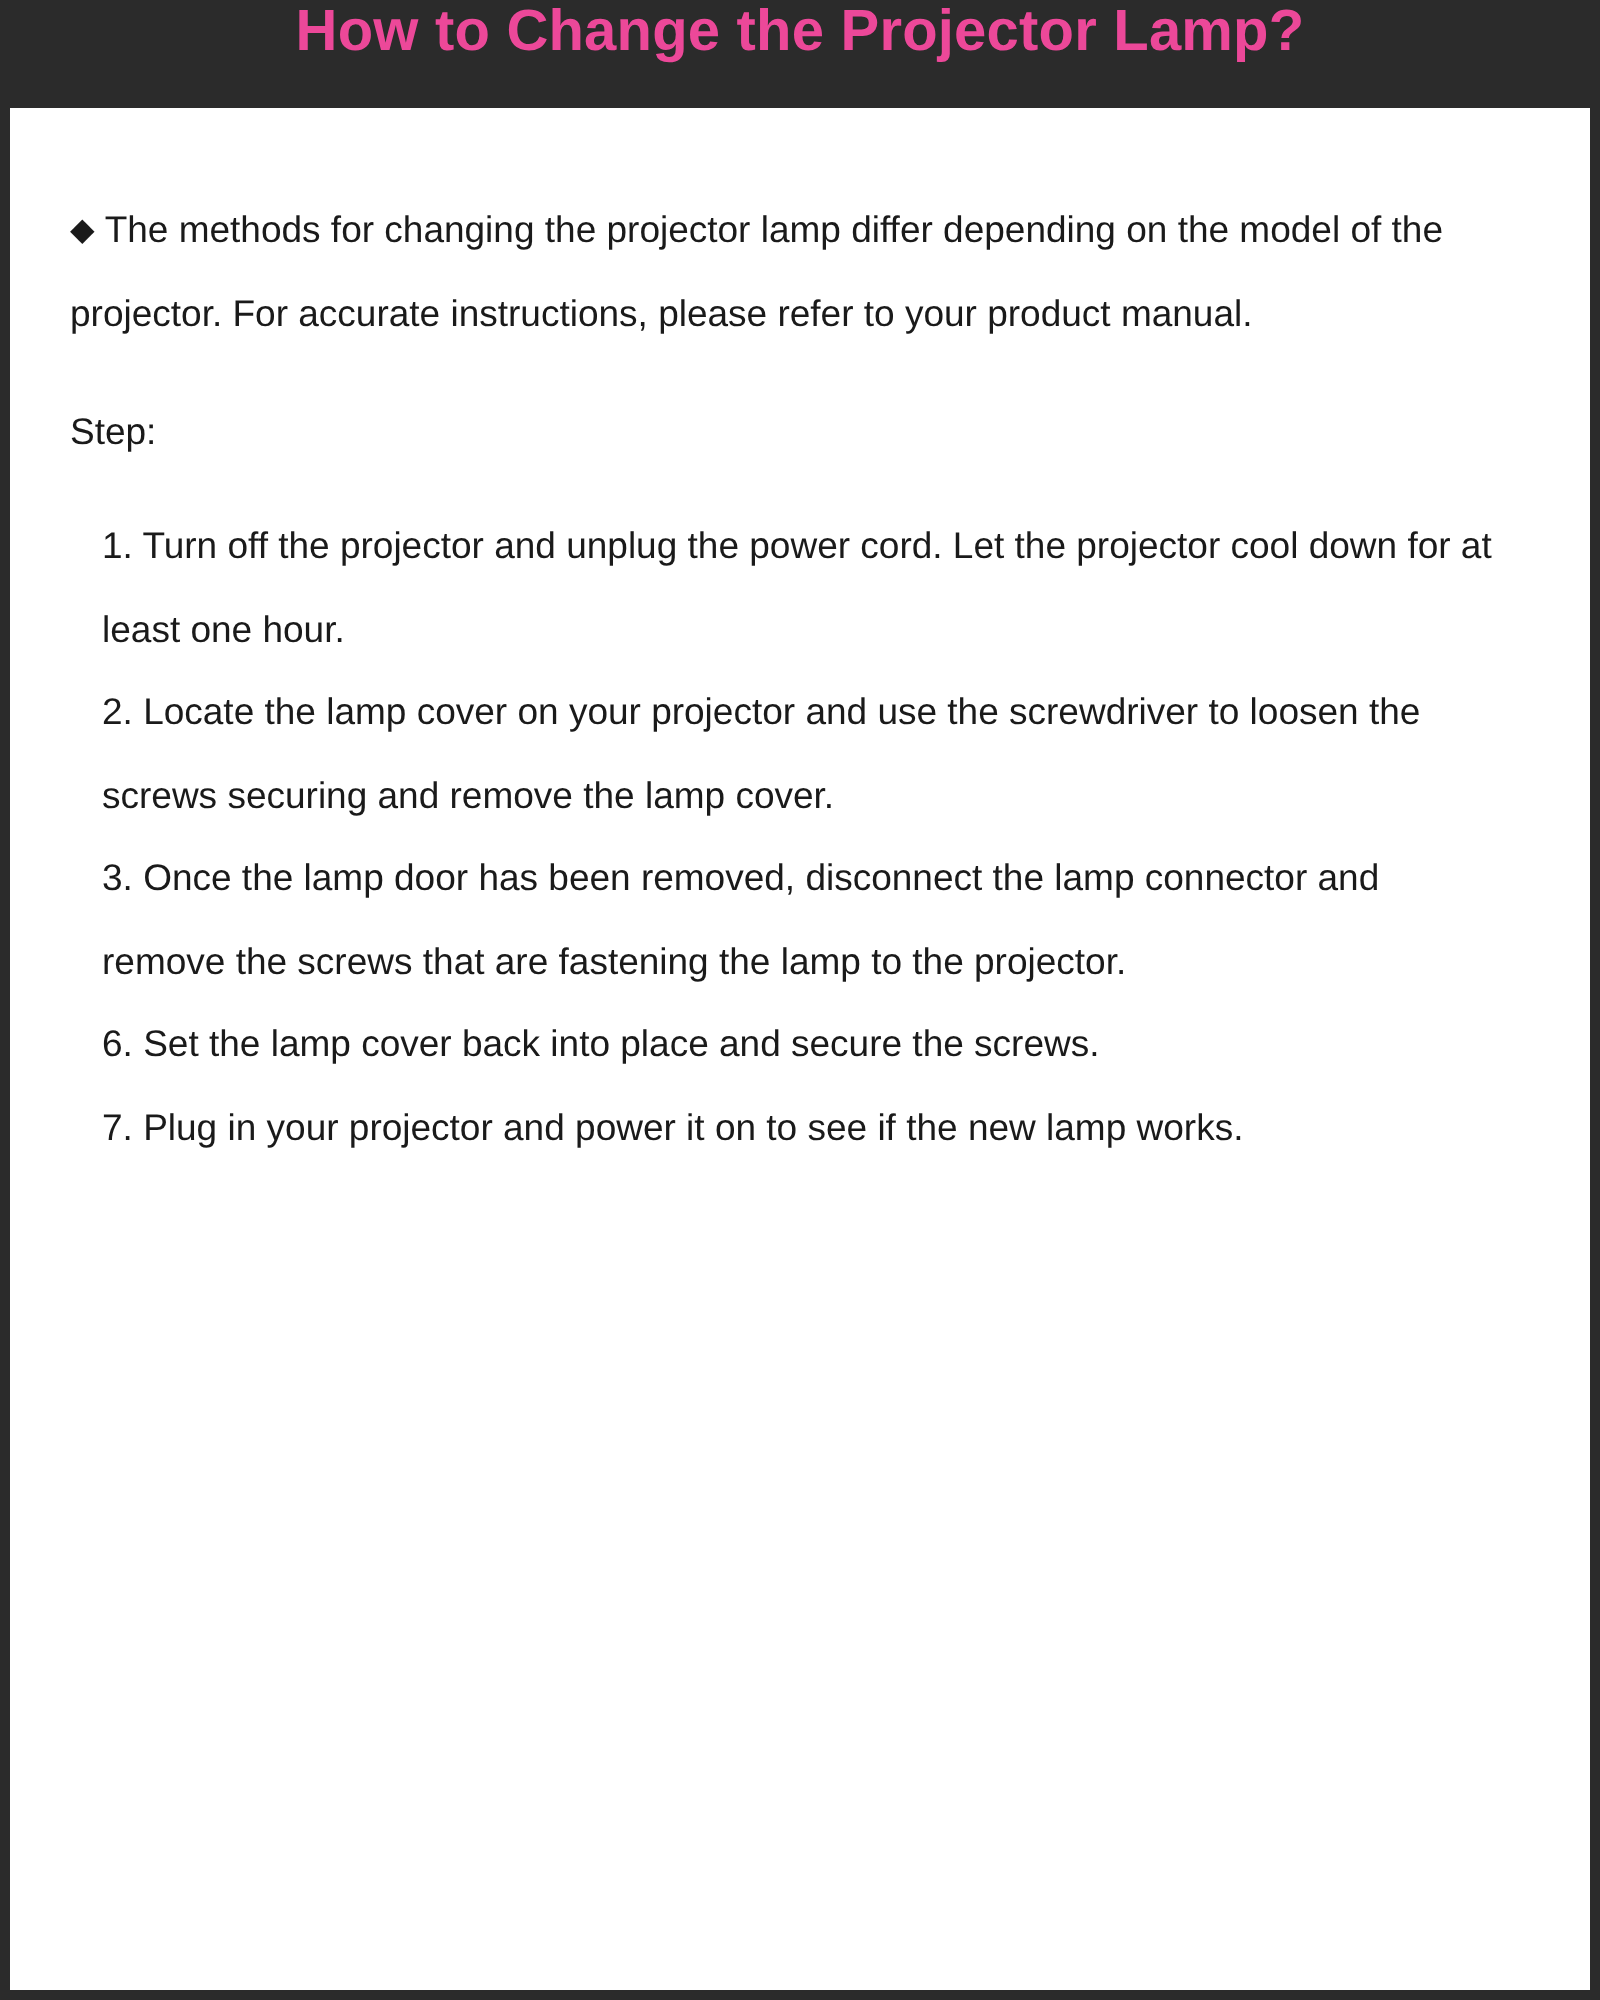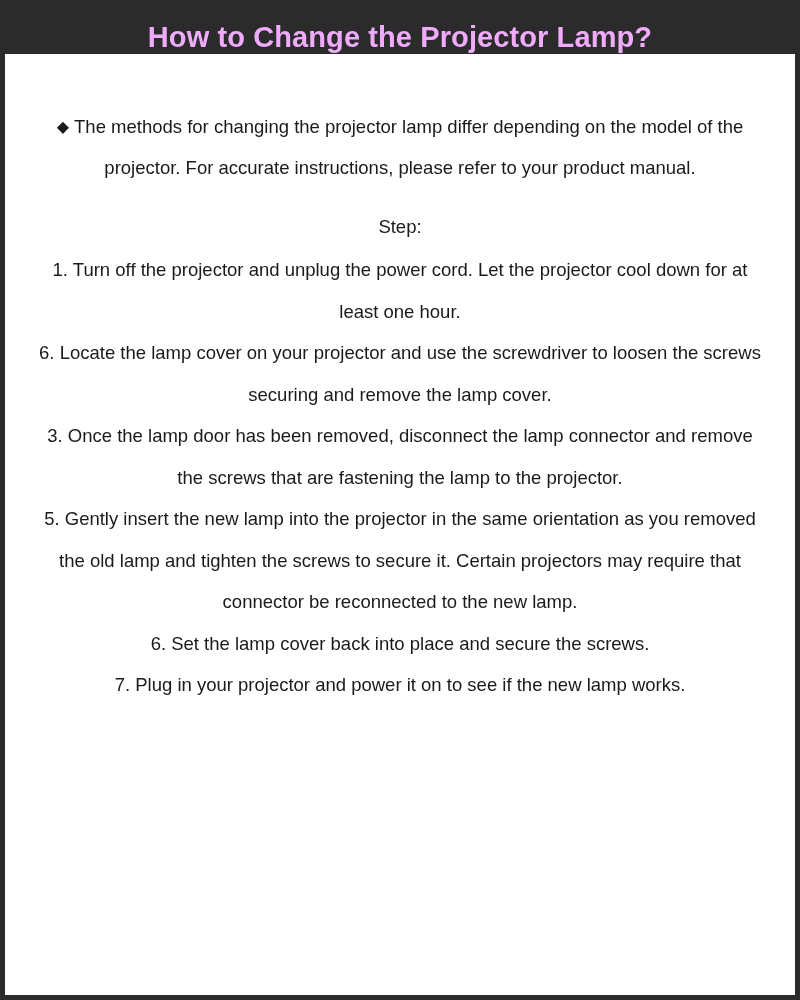--- a/index.html
+++ b/index.html
@@ -20,59 +20,58 @@
     box-sizing: border-box;
     border-left: 5px solid #2b2b2b;
     border-right: 5px solid #2b2b2b;
     border-bottom: 5px solid #2b2b2b;
     display: flex;
     flex-direction: column;
     background: #ffffff;
   }
   .title-bar {
     background: #2b2b2b;
-    color: #f0abfc;
+    color: #ec4899;
     height: 54px;
     flex: 0 0 54px;
     display: flex;
-    align-items: flex-end;
+    align-items: flex-start;
     justify-content: center;
-    margin: -0px -0px 16px -0px;
+    margin: -0px -0px 4px -0px;
   }
   .title-bar h1 {
     margin: 0;
     font-size: 29px;
     font-weight: bold;
     letter-spacing: 0.1px;
     font-family: "Liberation Sans", sans-serif;
   }
   .content {
     padding: 36px 30px 0 30px;
     flex: 1 1 auto;
-    text-align: center;
   }
   .intro {
     font-size: 18.5px;
     line-height: 41px;
     margin: 0 0 18px 0;
     text-indent: 0;
   }
   .intro .diamond {
     font-size: 16px;
     vertical-align: 1px;
     margin-right: 5px;
   }
   .step-heading {
     font-size: 18.5px;
     font-weight: normal;
     line-height: 41px;
     margin: 12px 0 0 0;
   }
   .steps {
-    margin: 2px;
+    margin: 16px;
     padding: 0;
     list-style: none;
   }
   .steps li {
     font-size: 18.5px;
     line-height: 41.5px;
     margin: 0;
   }
   .steps li.note .tri {
     font-size: 15px;
@@ -92,21 +91,20 @@
   <div class="content">
 
     <p class="intro">
       <span class="diamond">◆</span><span>The methods for changing the projector lamp differ depending on the model of the projector. For accurate instructions, please refer to your product manual.</span>
     </p>
 
     <p class="step-heading">Step:</p>
 
     <ul class="steps">
       <li><span>1. Turn off the projector and unplug the power cord. Let the projector cool down for at least one hour.</span></li>
-      <li><span>6. Locate the lamp cover on your projector and use the screwdriver to loosen the screws securing and remove the lamp cover.</span></li>
+      <li><span>2. Locate the lamp cover on your projector and use the screwdriver to loosen the screws securing and remove the lamp cover.</span></li>
       <li><span>3. Once the lamp door has been removed, disconnect the lamp connector and remove the screws that are fastening the lamp to the projector.</span></li>
-      <li><span>5. Gently insert the new lamp into the projector in the same orientation as you removed the old lamp and tighten the screws to secure it. Certain projectors may require that connector be reconnected to the new lamp.</span></li>
       <li><span>6. Set the lamp cover back into place and secure the screws.</span></li>
       <li><span>7. Plug in your projector and power it on to see if the new lamp works.</span></li>
     </ul>
 
   </div>
 </div>
 
 </body></html>

